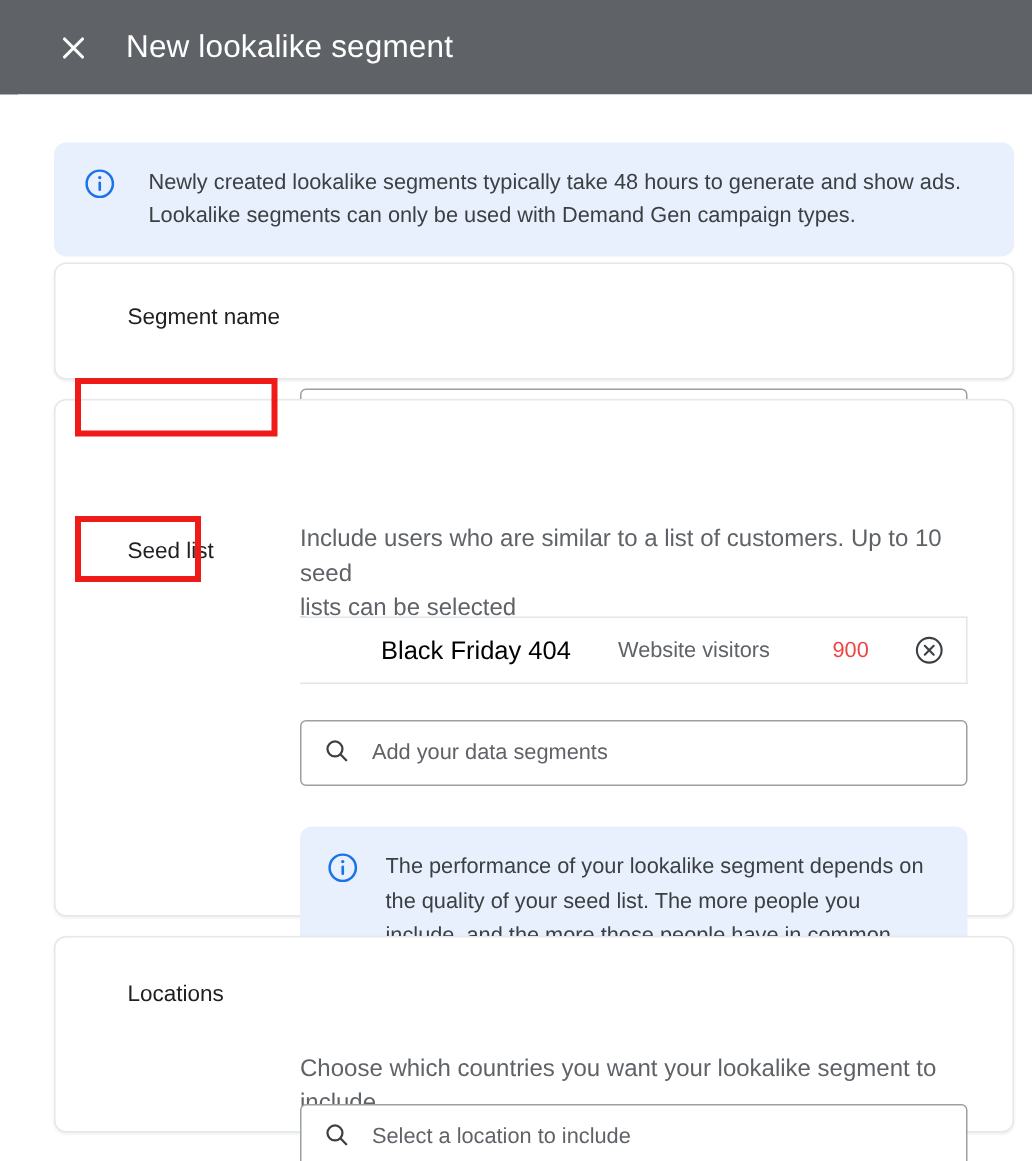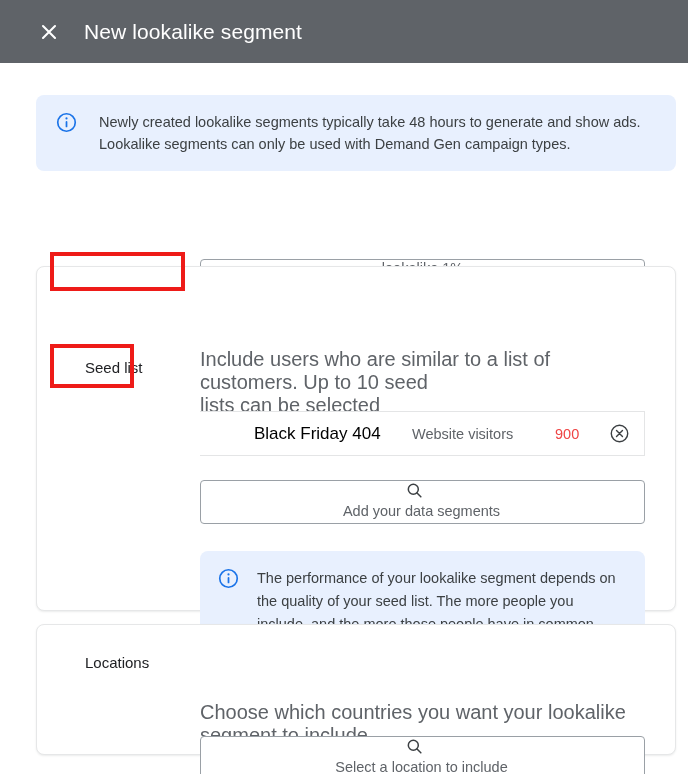--- a/index.html
+++ b/index.html
@@ -112,34 +112,33 @@
   .text-input {
     position: absolute;
     border: 1px solid #9aa0a6;
     border-radius: 4px;
     background: #ffffff;
     display: flex;
     align-items: center;
     padding: 0 16px;
     font-size: 14.5px;
     color: #5f6368;
-    flex-direction: column;
   }
   .text-input .value { color: #5f6368; }
   .text-input .search-icon { flex: 0 0 auto; margin-right: 14px; }
   .text-input .ph { color: #5f6368; }
 
   #input-segment-name { left: 188px; top: 196px; width: 445px; height: 46px; }
   #input-add-segments { left: 188px; top: 417px; width: 445px; height: 44px; padding-left: 14px; }
   #input-location     { left: 188px; top: 673px; width: 445px; height: 44px; padding-left: 14px; }
 
   
   .helper-text {
     position: absolute;
-    font-size: 20px;
+    font-size: 16px;
     line-height: 23px;
     color: #5f6368;
   }
   #seed-helper { left: 188px; top: 285px; width: 450px; }
   #loc-helper  { left: 188px; top: 638px; width: 460px; }
 
   .seed-row {
     position: absolute;
     left: 188px; top: 348px;
     width: 445px; height: 45px;
@@ -222,20 +221,23 @@
           <circle cx="12" cy="7.3" r="1.25" fill="#1a73e8"></circle>
           <rect x="11" y="10.3" width="2" height="7.2" rx="1" fill="#1a73e8"></rect>
         </svg>
       </span>
       <div class="banner-text">
         <div>Newly created lookalike segments typically take 48 hours to generate and show ads.</div>
         <div>Lookalike segments can only be used with Demand Gen campaign types.</div>
       </div>
     </div>
 
+    <div class="card" id="card-segment-name">
+      <div class="field-label" style="left:48px; top:27px;">Segment name</div>
+    </div>
 
     <div class="text-input" id="input-segment-name">
       <span class="value">lookalike 1%</span>
     </div>
 
     <div class="card" id="card-seed-list">
       <div class="field-label" style="left:48px; top:92px;">Seed list</div>
     </div>
 
     <div class="helper-text" id="seed-helper">

